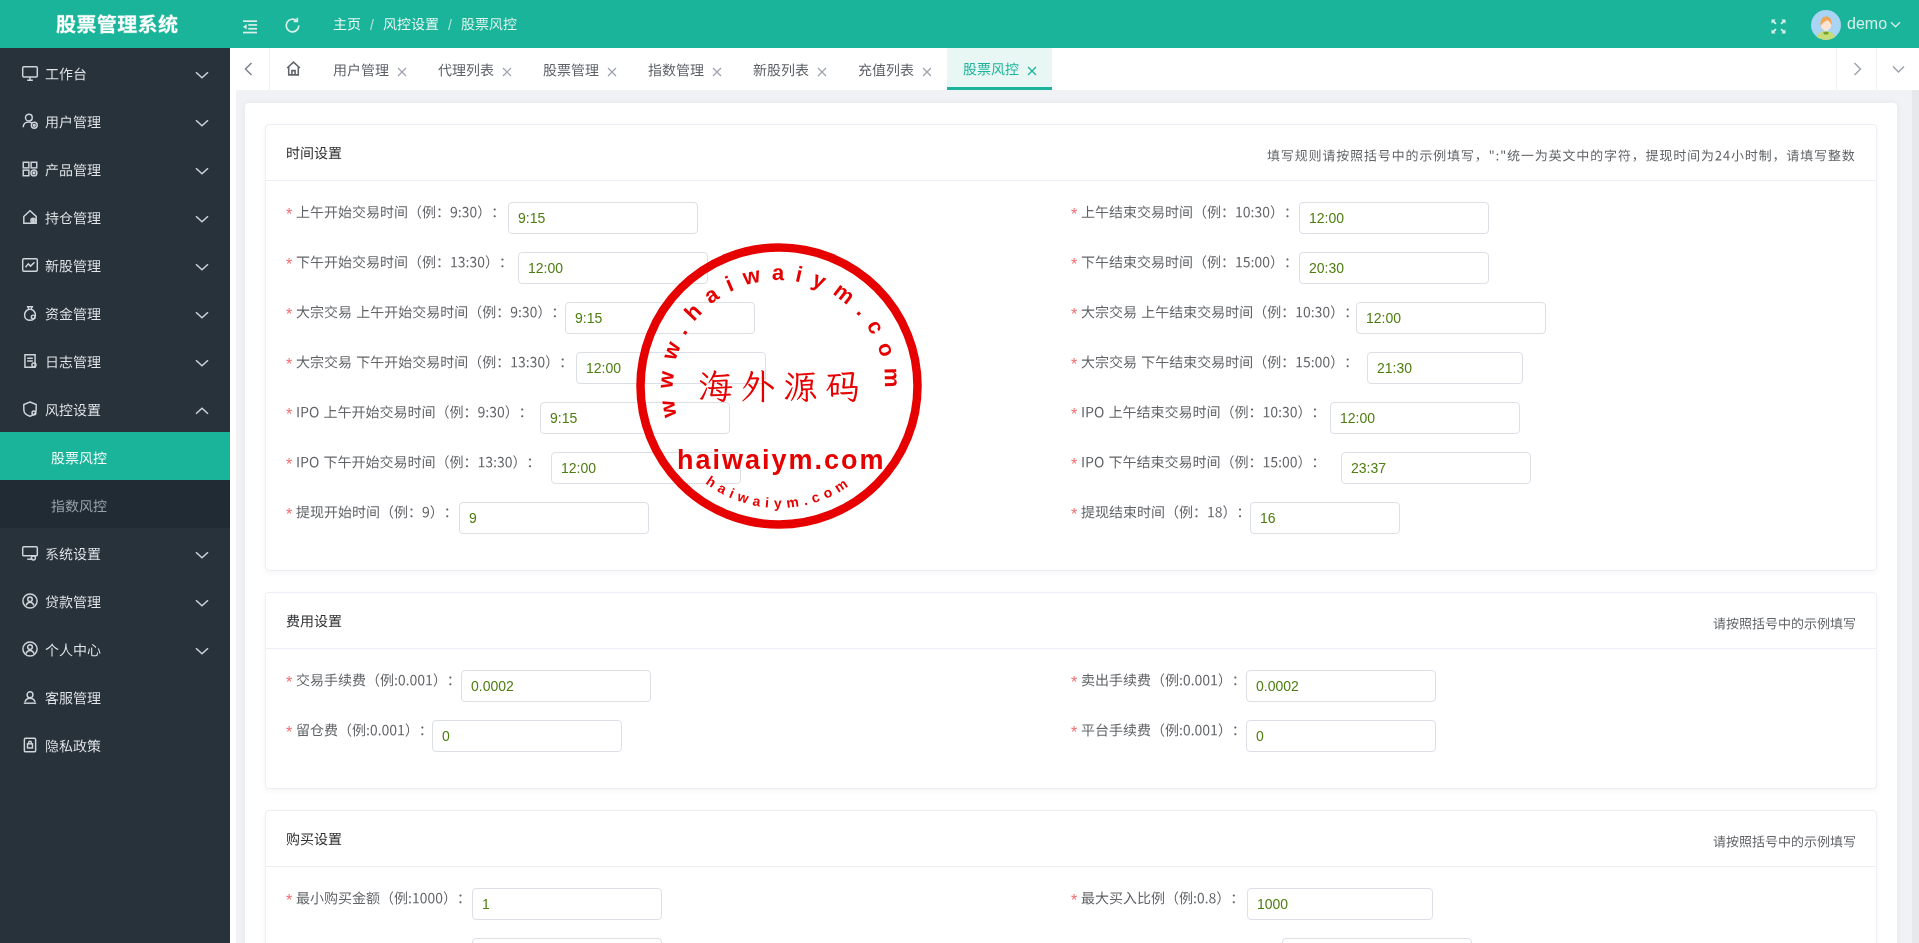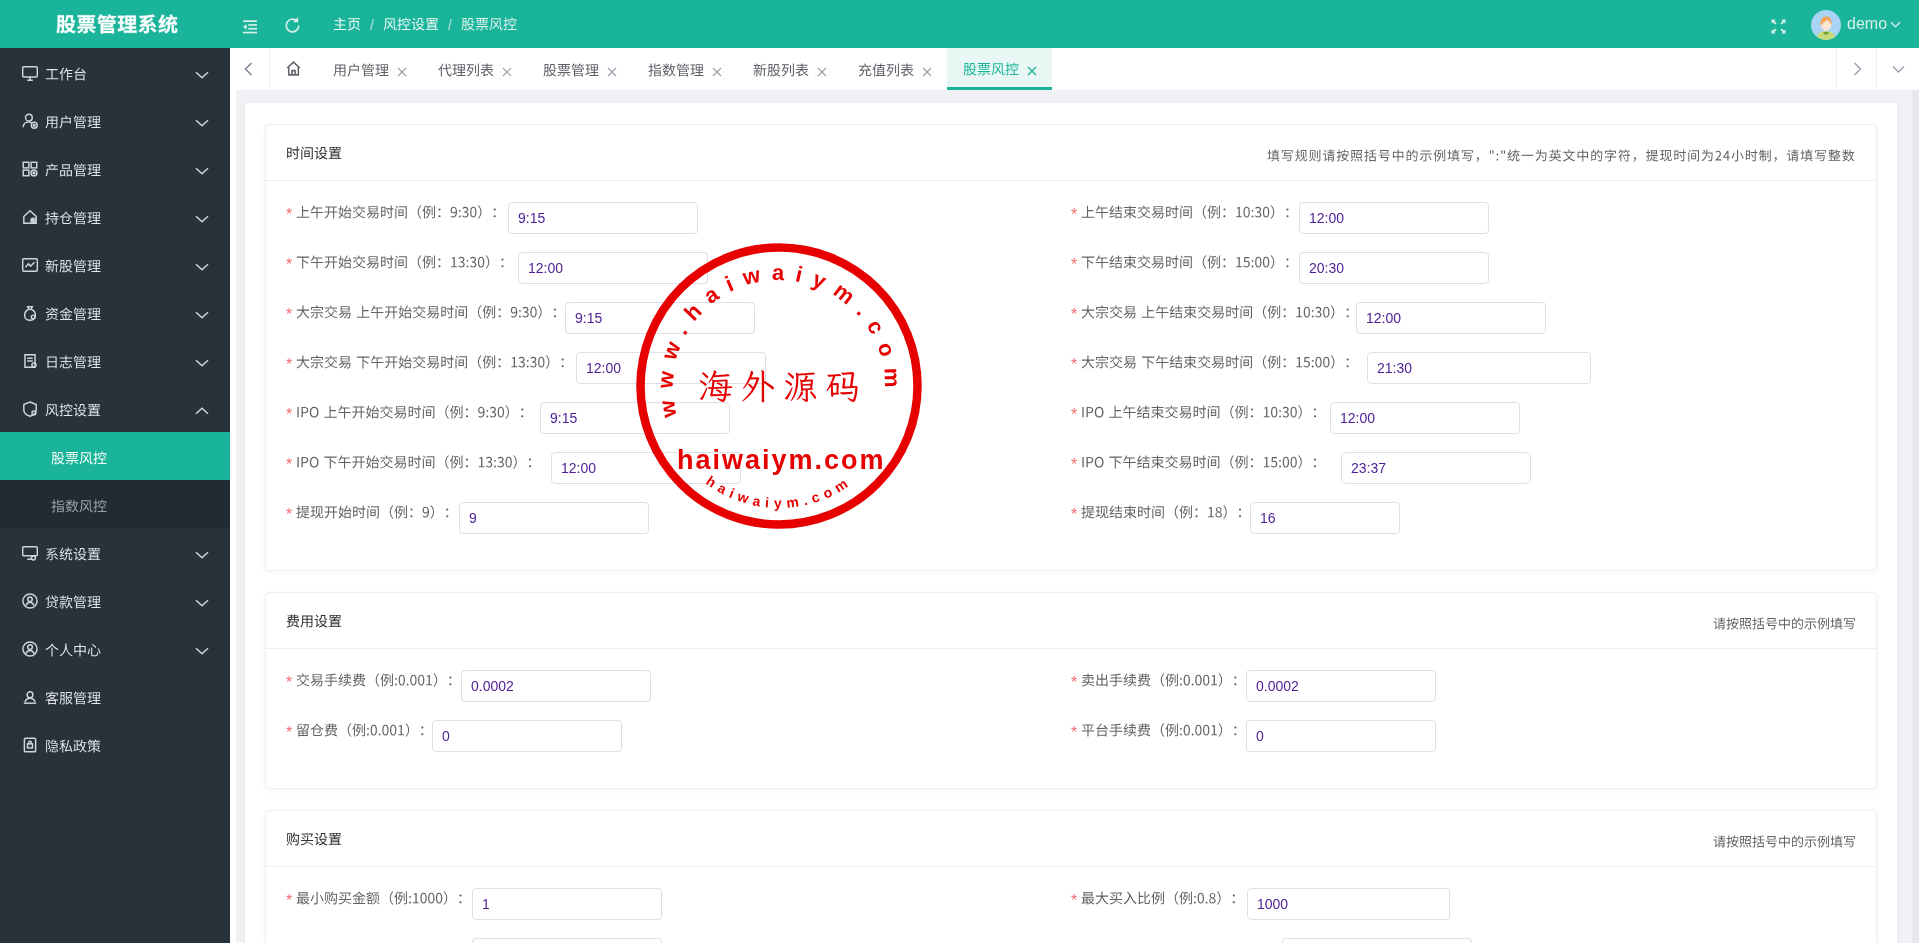--- a/index.html
+++ b/index.html
@@ -18,21 +18,21 @@
 .tabtx{color:#5c6066}
 #content{position:absolute;left:230px;top:90px;width:1689px;height:853px;background:#f0f2f5;overflow:hidden}
 #wrap{position:absolute;left:15px;top:13px;width:1652px;height:900px;background:#fff;border-radius:4px;box-shadow:0 0 8px rgba(0,0,0,.05)}
 .card{position:absolute;left:20px;width:1612px;background:#fff;border:1px solid #ebeef5;border-radius:4px;box-shadow:0 2px 6px rgba(0,0,0,.04)}
 .chead{position:absolute;left:0;top:0;width:100%;height:56px;border-bottom:1px solid #ebeef5}
 .ctitle{position:absolute;left:20px;top:20px;color:#303133}
 .chint{position:absolute;right:20px;top:22px;color:#606266}
 .frow{position:absolute;height:32px;display:flex;align-items:center;color:#606266}
 .star{color:#f56c6c;font-size:16px;margin-right:4px;position:relative;top:2px}
 .lbl{display:flex;align-items:center;position:relative;top:-5px}
-.ipt{height:32px;border:1px solid #dcdfe6;border-radius:4px;background:#fff;font-size:14px;color:#4c1d95;line-height:30px;padding-left:9px}
+.ipt{height:32px;border:1px solid #dcdfe6;border-radius:4px;background:#fff;font-size:14px;color:#4d7c0f;line-height:30px;padding-left:9px}
 #stamp{position:absolute;left:629px;top:236px;z-index:50}
 </style></head><body>
 <div id="hdr">
     <div class="abs" style="left:56px;top:14px;color:#fff"><svg class="z" width="123" height="24" viewBox="0 0 123 24" style="stroke:#fff;stroke-width:14px">
         <g transform="translate(0,17.6) scale(0.02)">
           <use href="#b80a1" x="0"></use>
           <use href="#b7968" x="1020"></use>
           <use href="#b7ba1" x="2040"></use>
           <use href="#b7406" x="3060"></use>
           <use href="#b7cfb" x="4080"></use>
@@ -736,21 +736,21 @@
                 <use href="#n35" x="15855"></use>
                 <use href="#n3a" x="16410"></use>
                 <use href="#n30" x="16688"></use>
                 <use href="#n30" x="17243"></use>
                 <use href="#nff09" x="17798"></use>
                 <use href="#nff1a" x="18798"></use>
               </g>
             </svg>
           </span>
         </div>
-        <div class="ipt" style="position:absolute;left:1101px;top:227px;width:224px">21:30</div>
+        <div class="ipt" style="position:absolute;left:1101px;top:227px;width:156px">21:30</div>
         <div class="frow" style="left:20px;top:277px">
           <span class="lbl">
             <span class="star">*</span>
             <svg class="z" width="237" height="17" viewBox="0 0 237 17">
               <g transform="translate(0,12.3) scale(0.014)">
                 <use href="#n49" x="0"></use>
                 <use href="#n50" x="293"></use>
                 <use href="#n4f" x="926"></use>
                 <use href="#n4e0a" x="1968"></use>
                 <use href="#n5348" x="2968"></use>
@@ -1105,21 +1105,21 @@
                 <use href="#n3a" x="8000"></use>
                 <use href="#n30" x="8278"></use>
                 <use href="#n2e" x="8833"></use>
                 <use href="#n38" x="9111"></use>
                 <use href="#nff09" x="9666"></use>
                 <use href="#nff1a" x="10666"></use>
               </g>
             </svg>
           </span>
         </div>
-        <div class="ipt" style="position:absolute;left:981px;top:77px;width:203px">1000</div>
+        <div class="ipt" style="position:absolute;left:981px;top:77px;width:186px">1000</div>
         <div class="ipt" style="position:absolute;left:206px;top:127px;width:190px">50000</div>
         <div class="ipt" style="position:absolute;left:1016px;top:127px;width:190px">1</div>
       </div>
     </div>
   </div>
 <div class="abs" style="left:230px;top:90px;width:6px;height:853px;background:#fff;z-index:4"></div>
 <div class="abs" style="left:1912px;top:90px;width:7px;height:853px;background:#e6e8eb;z-index:4"></div>
 <svg id="stamp" width="300" height="300" viewBox="0 0 300 300">
     <circle cx="150" cy="150" r="138.5" fill="none" stroke="#e60000" stroke-width="8.5"></circle>
     <path id="arcup" d="M51.0 188.0 A106 106 0 1 1 254.1 170.2" fill="none"></path>

